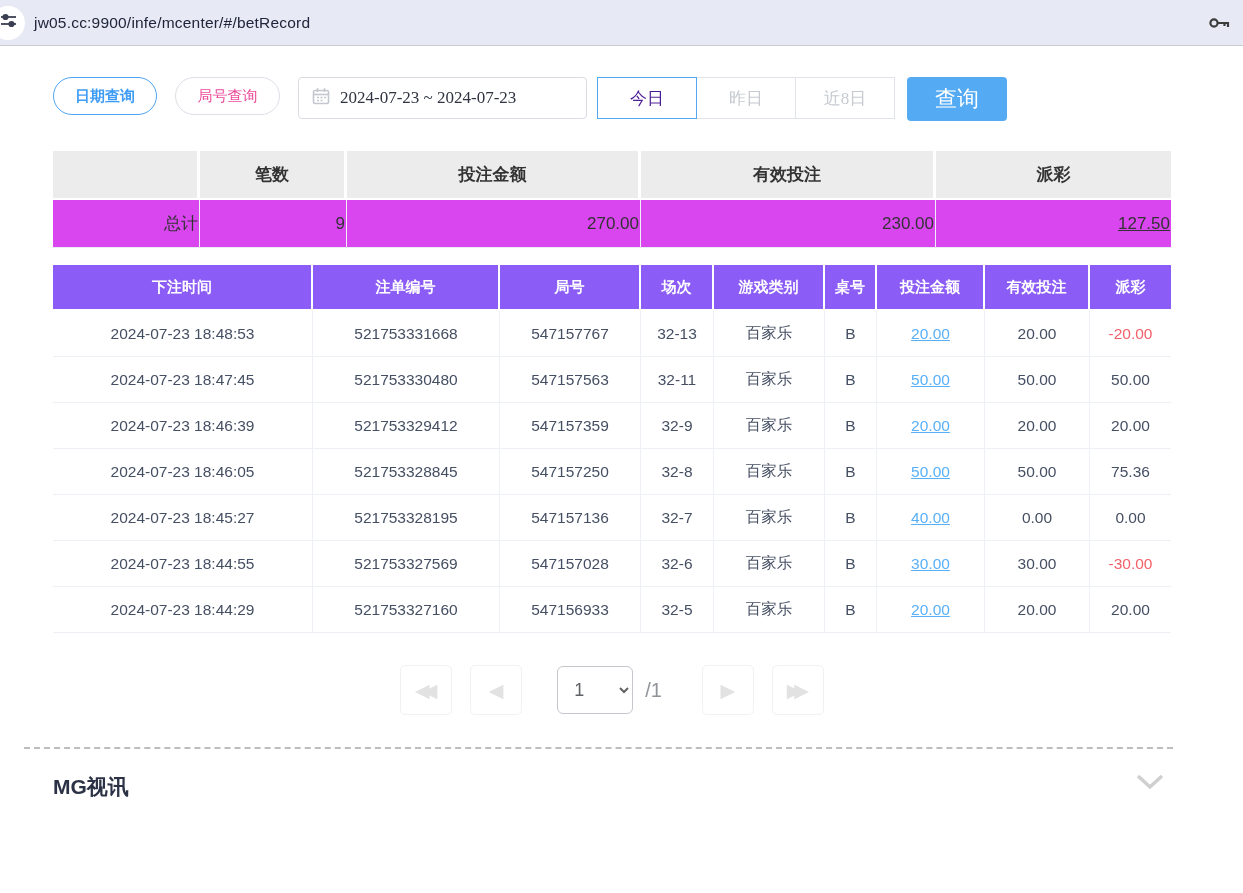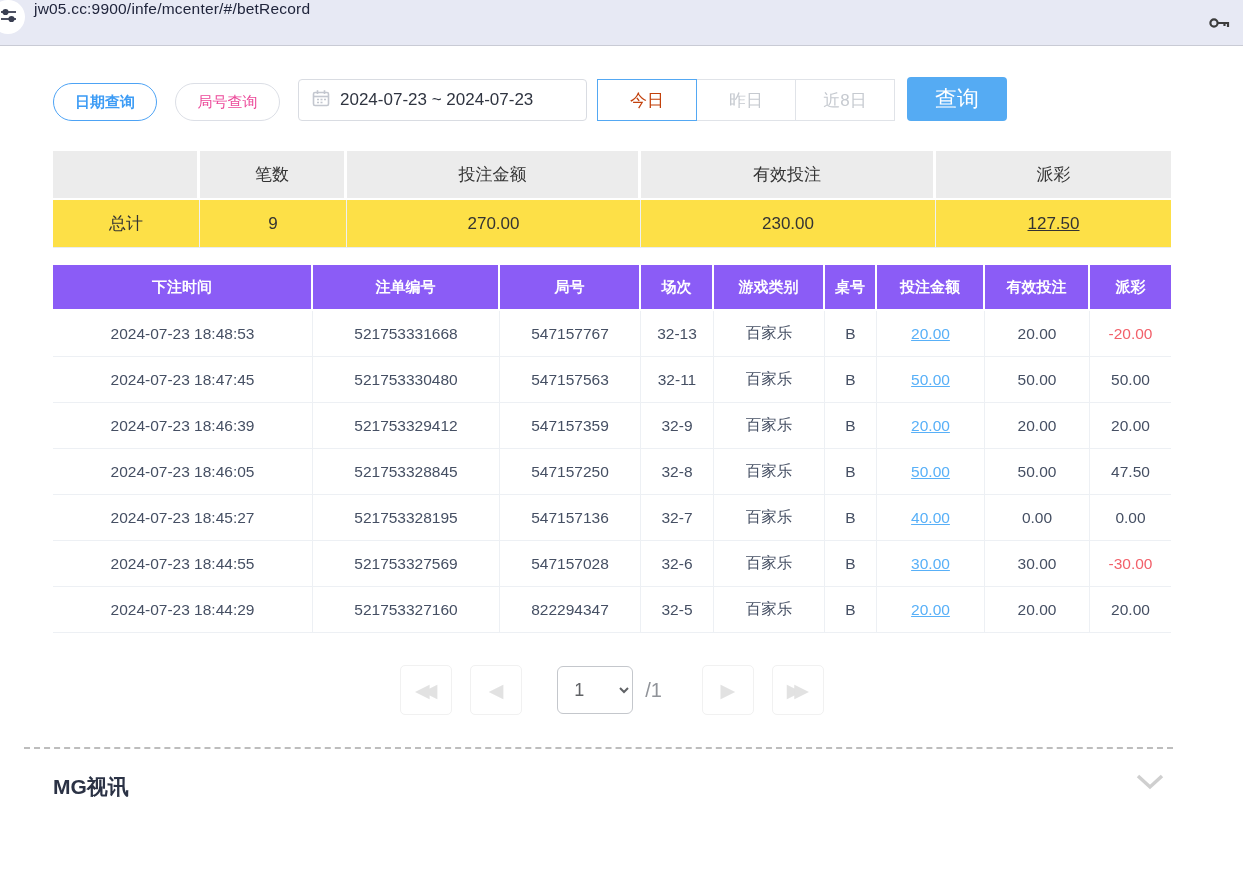--- a/index.html
+++ b/index.html
@@ -7,73 +7,73 @@
   body {
     width:1243px; height:893px; overflow:hidden;
     background:#fff;
     font-family:"Liberation Sans","DejaVu Sans",sans-serif;
     color:#333;
   }
 
   
   .topbar {
     height:46px; background:#e7e9f4; border-bottom:1px solid #c9cbd5;
-    display:flex; position:relative;
+    display:flex; align-items:center; position:relative;
   }
   .tune-badge {
     width:34px; height:34px; border-radius:50%; background:#fff;
     margin-left:-9px; display:flex; align-items:center; justify-content:center;
     flex:0 0 auto;
   }
   .url-text {
     margin-left:9px; font-size:15.5px; color:#20253c; letter-spacing:.2px;
     white-space:nowrap;
   }
   .key-icon { position:absolute; right:13px; top:13px; }
 
   
   .content { margin-left:53px; width:1118px; }
 
   
-  .filter-row { margin-top:31px; display:flex; align-items:flex-end; height:44px; }
+  .filter-row { margin-top:31px; display:flex; align-items:flex-start; height:44px;font-family:Liberation Serif, serif; }
   .pill {
     height:38px; border-radius:19px; background:#fff; font-size:15px;
     display:flex; align-items:center; justify-content:center; cursor:pointer;
   }
   .pill-active { width:104px; border:1px solid #4da3f5; color:#3d9cf5; font-weight:700; }
   .pill-idle { width:105px; border:1px solid #dcdfe6; color:#ec4899; margin-left:18px; }
   .date-box {
     margin-left:18px; width:289px; height:42px; border:1px solid #d9dce2; border-radius:4px;
     display:flex; align-items:center; padding-left:13px; background:#fff; cursor:pointer;
   }
   .date-text { margin-left:10px; font-size:17px; color:#2f3440; }
   .segmented { margin-left:10px; display:flex; }
   .seg {
     width:100px; height:42px; background:#fff; border:1px solid #e0e3e8;
     display:flex; align-items:center; justify-content:center;
     font-size:17px; color:#c6cad0; cursor:pointer; margin-left:-1px;
   }
   .seg:first-child { margin-left:0; }
-  .seg-active { border:1px solid #53a8f3; color:#c2410c; z-index:1; }
+  .seg-active { border:1px solid #53a8f3; color:#4c1d95; z-index:1; }
   .btn-search {
     margin-left:12px; width:100px; height:44px; border:none; border-radius:4px;
     background:#55abf3; color:#fff; font-size:22px; cursor:pointer;
     font-family:inherit;
   }
 
   
   .summary { margin-top:30px; }
   table { width:100%; border-collapse:separate; border-spacing:0; table-layout:fixed; }
   .sum-table th {
-    background:#ececec; height:49px; font-size:17px; font-weight:400; color:#333;
+    background:#ececec; height:49px; font-size:17px; font-weight:700; color:#333;
     border-right:3px solid #fff; border-bottom:2px solid #fff; text-align:center;
   }
   .sum-table th:last-child { border-right:none; }
   .sum-table td {
-    height:48px; text-align:center; font-size:17px; color:#333; background:#fde047;
+    height:48px; text-align:right; font-size:17px; color:#333; background:#d946ef;
     border-bottom:1px solid #e9ecf1; border-right:1px solid #eef0f4;
   }
   .sum-table td:last-child { border-right:none;text-decoration:underline; }
 
   
   .main { margin-top:17px; }
   .main-table th {
     background:#8b5cf6; color:#fff; font-weight:700; font-size:15px; height:46px;
     border-right:2px solid #fff; border-bottom:2px solid #fff; text-align:center;
   }
@@ -274,21 +274,21 @@
     </tr>
           <tr>
       <td class="c-time">2024-07-23 18:46:05</td>
       <td class="c-num">521753328845</td>
       <td class="c-num">547157250</td>
       <td>32-8</td>
       <td>百家乐</td>
       <td>B</td>
       <td><a class="bet-link">50.00</a></td>
       <td>50.00</td>
-      <td>47.50</td>
+      <td>75.36</td>
     </tr>
           <tr>
       <td class="c-time">2024-07-23 18:45:27</td>
       <td class="c-num">521753328195</td>
       <td class="c-num">547157136</td>
       <td>32-7</td>
       <td>百家乐</td>
       <td>B</td>
       <td><a class="bet-link">40.00</a></td>
       <td>0.00</td>
@@ -301,21 +301,21 @@
       <td>32-6</td>
       <td>百家乐</td>
       <td>B</td>
       <td><a class="bet-link">30.00</a></td>
       <td>30.00</td>
       <td class="neg">-30.00</td>
     </tr>
           <tr>
       <td class="c-time">2024-07-23 18:44:29</td>
       <td class="c-num">521753327160</td>
-      <td class="c-num">822294347</td>
+      <td class="c-num">547156933</td>
       <td>32-5</td>
       <td>百家乐</td>
       <td>B</td>
       <td><a class="bet-link">20.00</a></td>
       <td>20.00</td>
       <td>20.00</td>
     </tr>
         </tbody>
     </table>
   </div>

